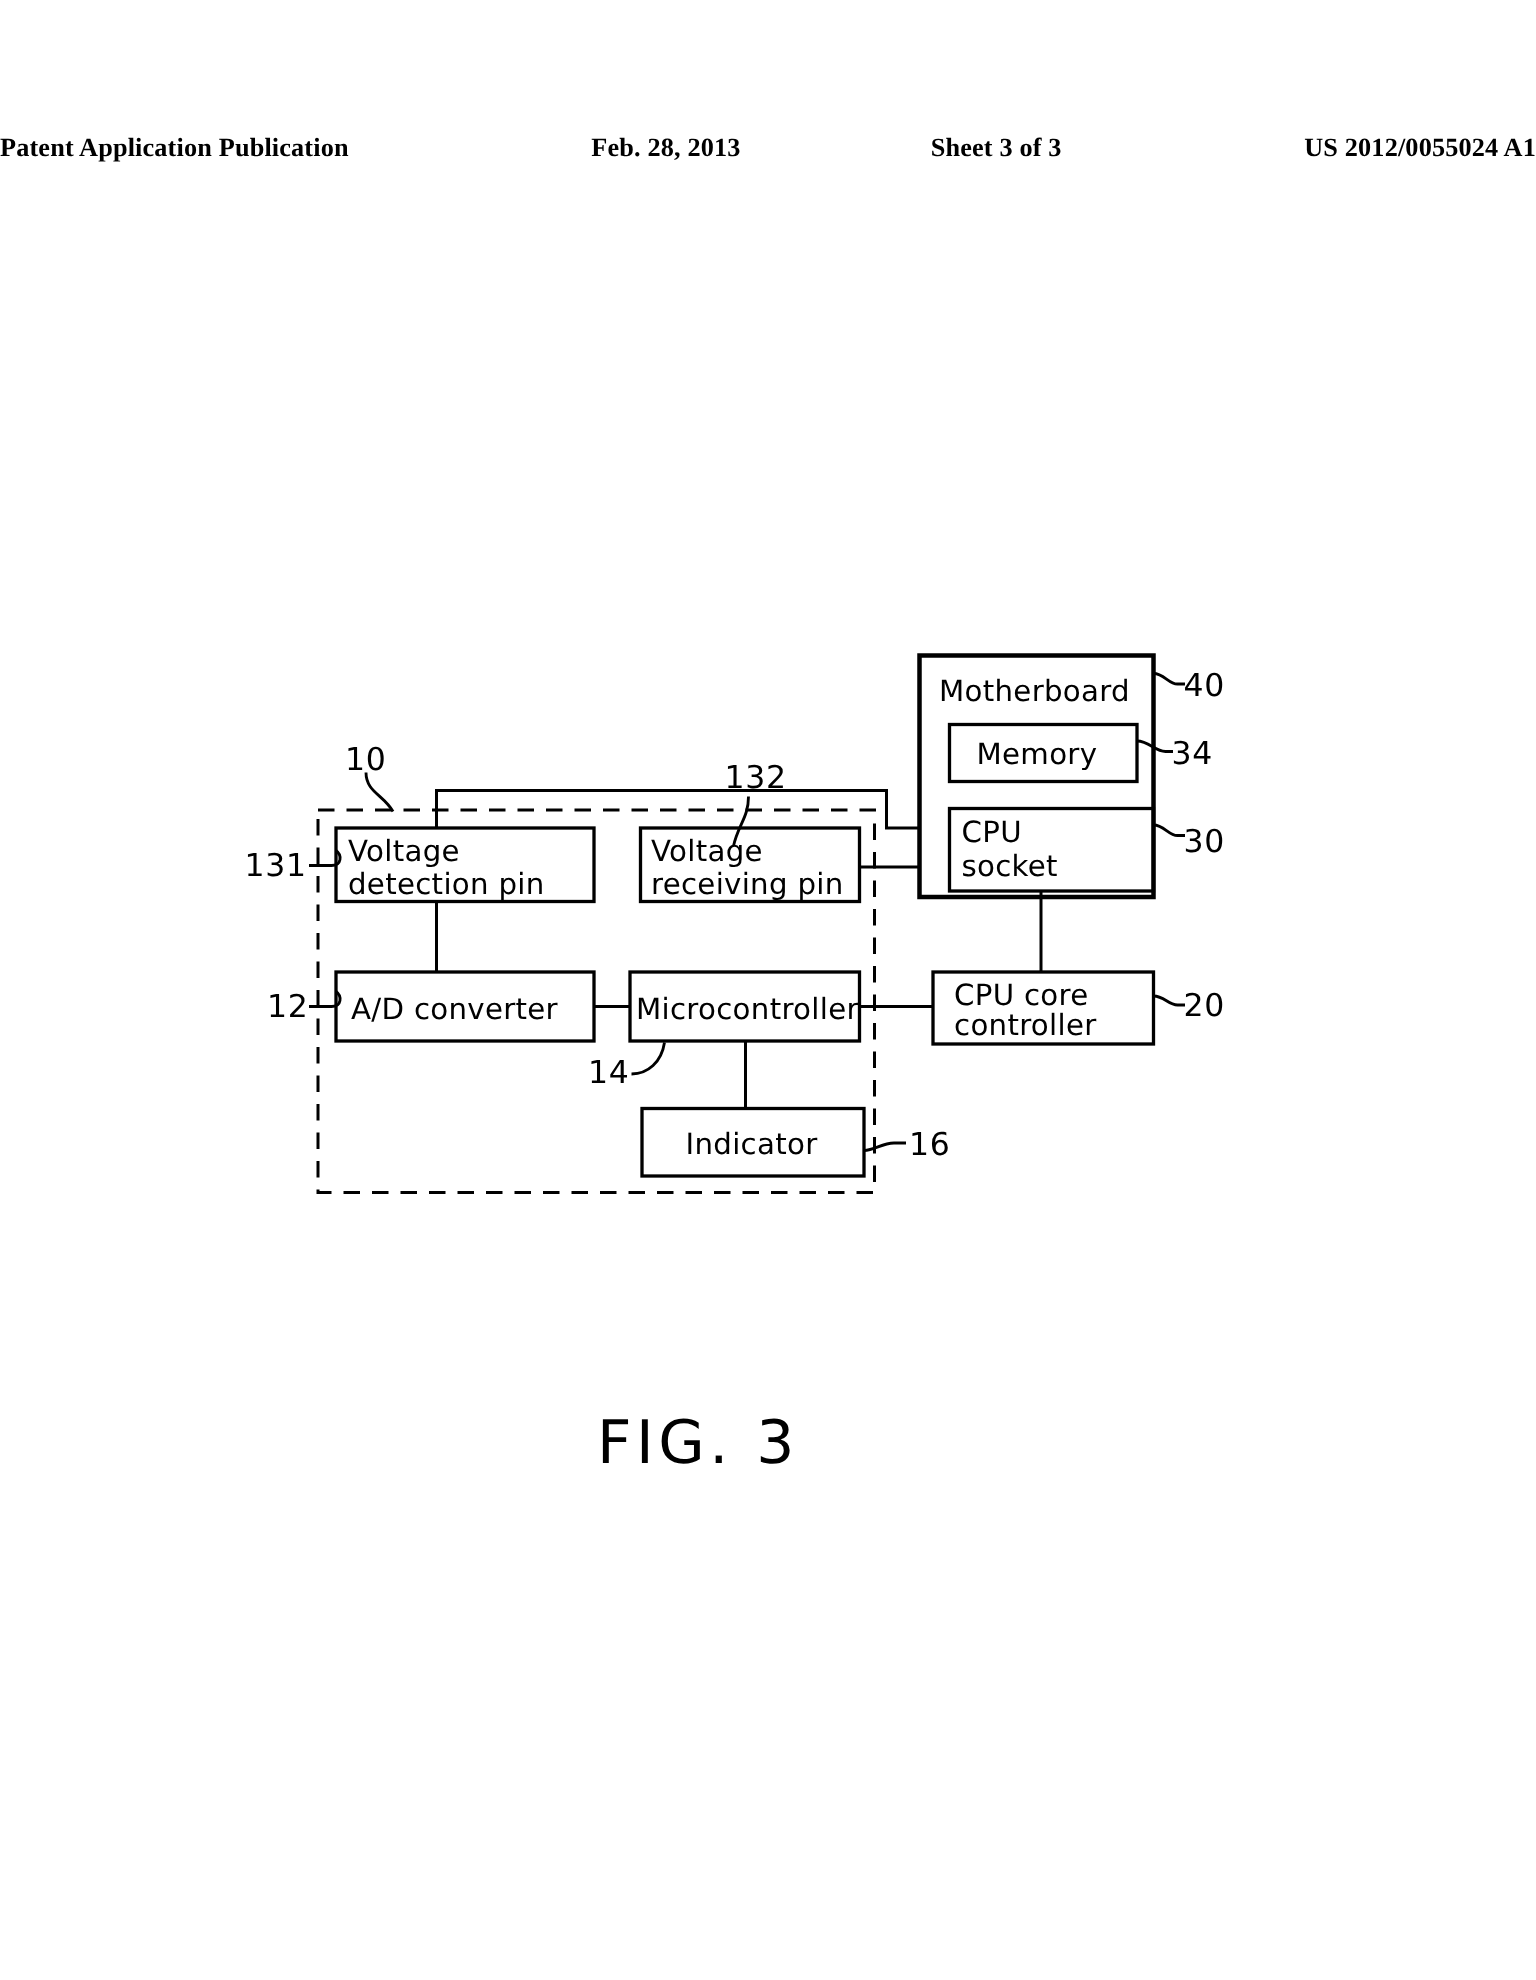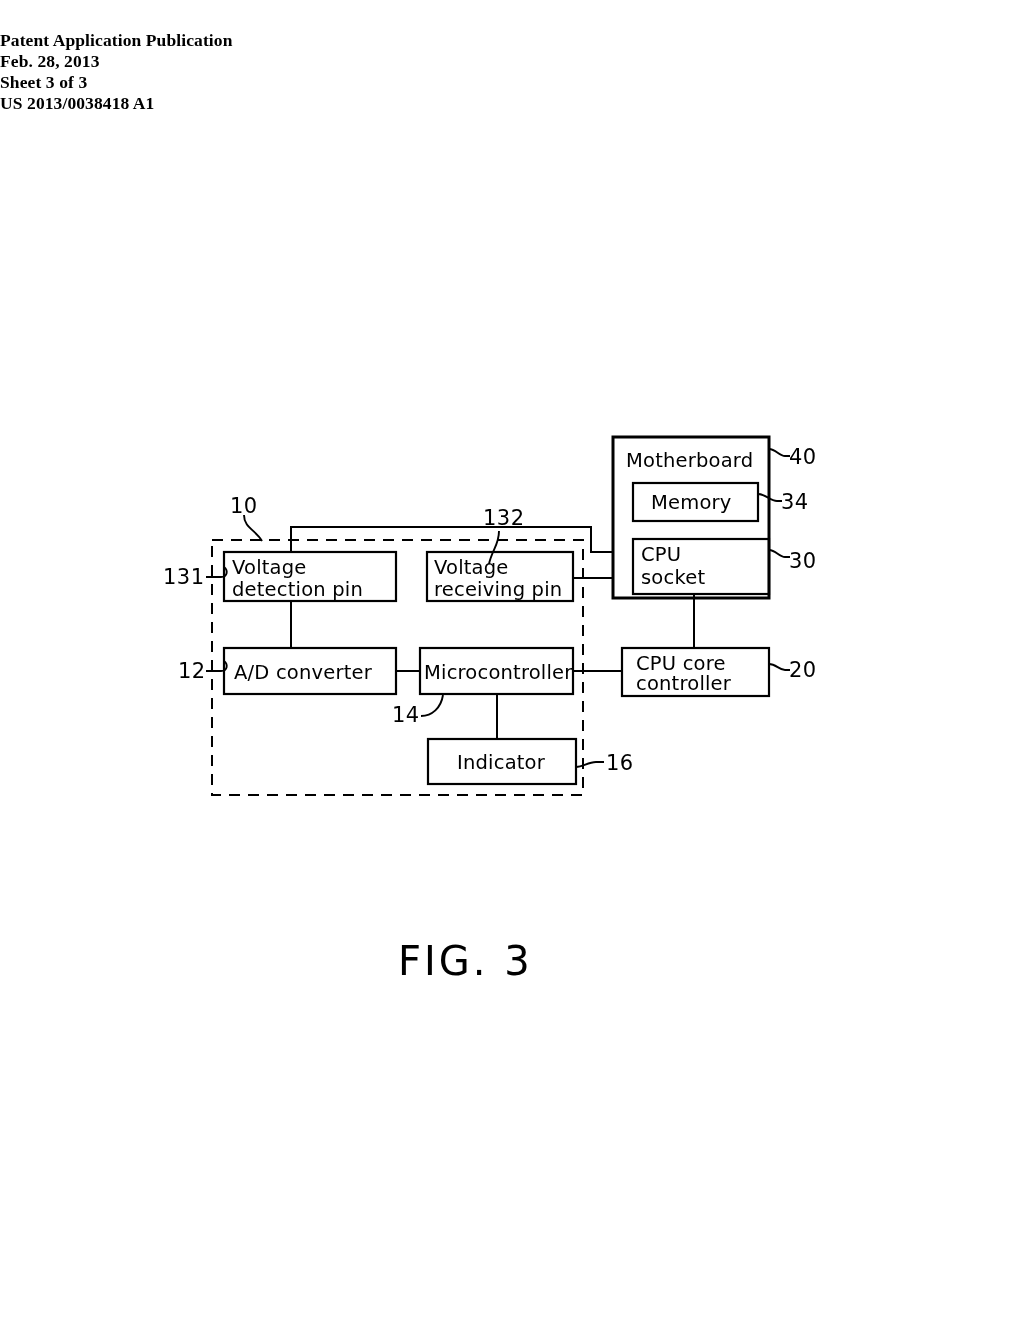--- a/index.html
+++ b/index.html
@@ -16,29 +16,28 @@
   }
 
   
   #patent-header {
     position: absolute;
     left: 0;
     top: 88px;
     width: 1024px;
     height: 26px;
     display: flex;
-    justify-content: flex-end;
+    justify-content: space-between;
     align-items: baseline;
     font-family: "Liberation Serif", serif;
     font-weight: bold;
     font-size: 17.5px;
     color: #000000;
     letter-spacing: 0.1px;
     white-space: nowrap;
-    flex-direction: column;
   }
   #patent-header .hdr-pub { margin-right: 44px; }
   #patent-header .hdr-date { margin-right: 9px; font-family: Liberation Serif, serif; }
   #patent-header .hdr-sheet { margin-right: 44px; }
   #patent-header .hdr-num { }
 
   
   #figure-canvas {
     position: absolute;
     left: 0;
@@ -103,21 +102,21 @@
     stroke-width: 1.9;
   }
 </style>
 </head>
 <body>
 
 <div id="patent-header">
   <span class="hdr-pub">Patent Application Publication</span>
   <span class="hdr-date">Feb. 28, 2013</span>
   <span class="hdr-sheet">Sheet 3 of 3</span>
-  <span class="hdr-num">US 2013/0038418 A1</span>
+  <span class="hdr-num">US 2012/0055024 A1</span>
 </div>
 
 <div id="figure-canvas">
 <svg id="figure-svg" viewBox="0 0 1024 1320" xmlns="http://www.w3.org/2000/svg">
 
   <rect class="dashed-stroke" x="212" y="540" width="371" height="255"></rect>
 
   <path class="wire" d="M 291 552 L 291 527 L 591 527 L 591 552 L 613 552"></path>
 
   <path class="wire" d="M 291 601 L 291 648"></path>

